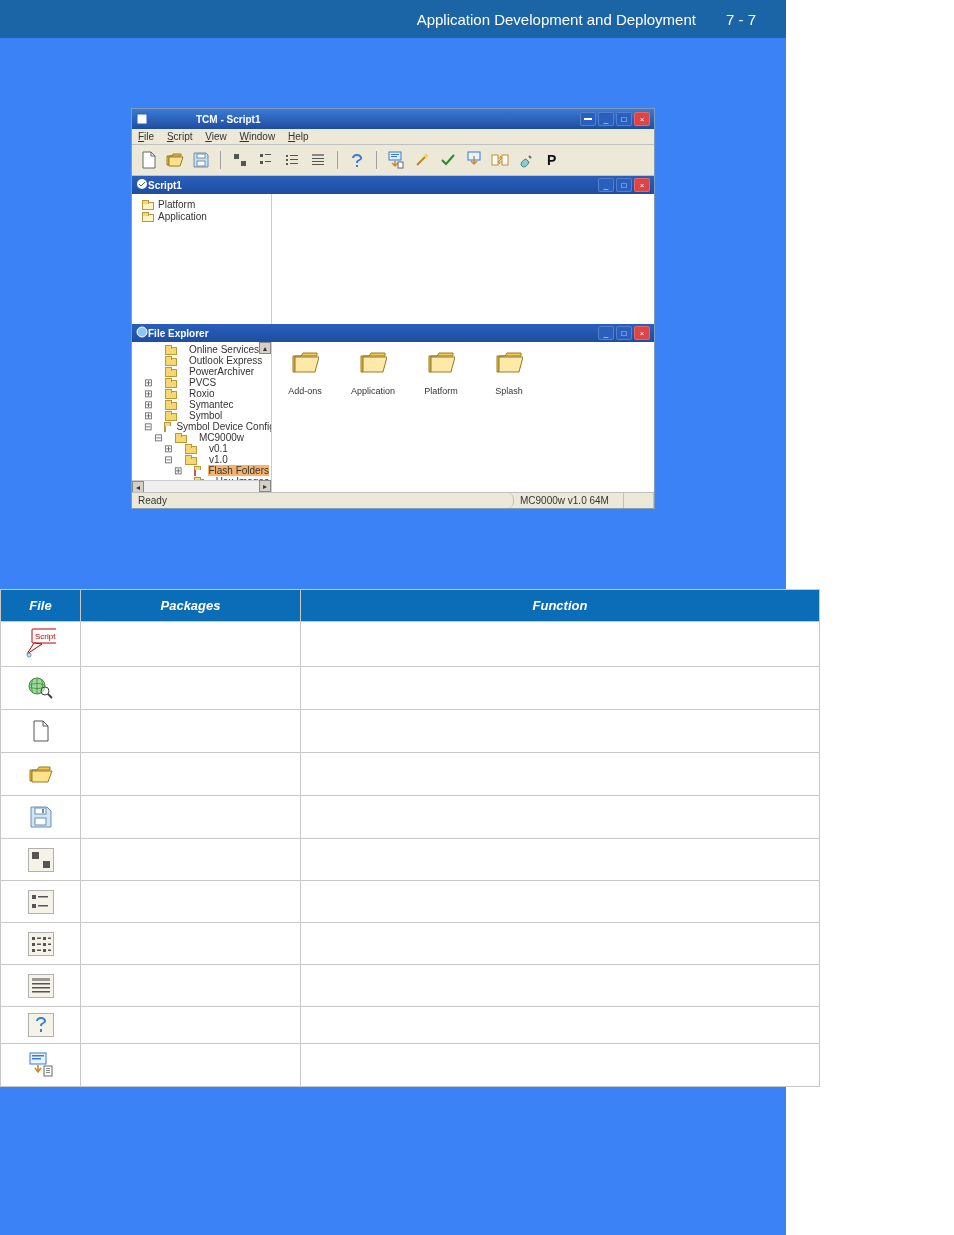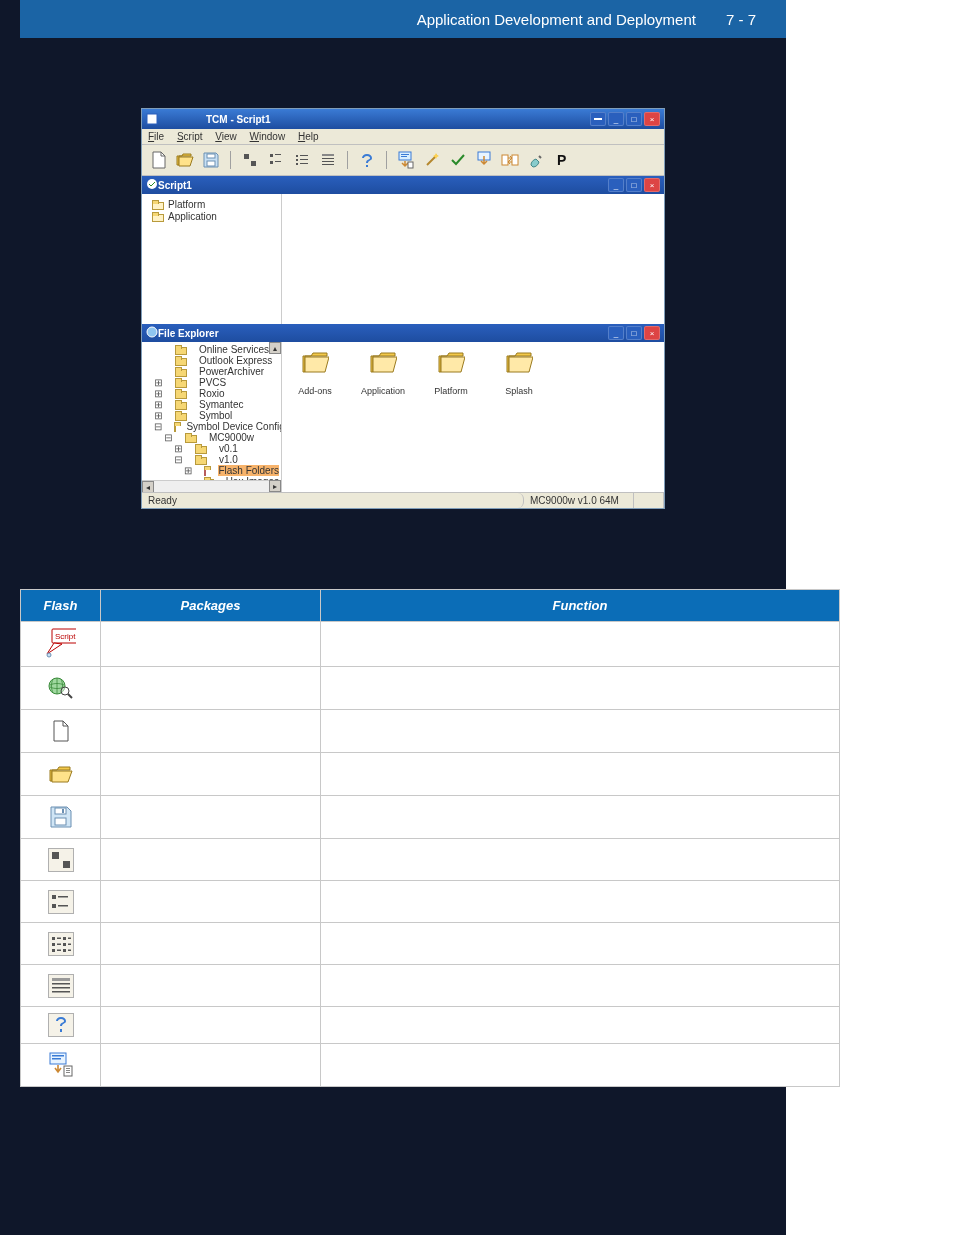--- a/index.html
+++ b/index.html
@@ -7,22 +7,21 @@
     margin: 0;
     font-family: "Segoe UI", Arial, sans-serif;
     background: #fff;
     color: #333;
     font-size: 11px;
   }
   .page {
     width: 786px;
     height: 1235px;
     position: relative;
-    background: #0f172a;
-    padding-left: 20px;
+    background: #3b82f6;
   }
   .header-band {
     background: #1b64a5;
     color: #fff;
     height: 38px;
     display: flex;
     align-items: center;
     justify-content: flex-end;
     padding: 0 30px;
     font-size: 15px;
@@ -527,21 +526,21 @@
     <div class="statusbar">
       <div class="cell flex">Ready</div>
       <div class="cell" style="width:110px">MC9000w v1.0 64M</div>
       <div class="cell" style="width:30px"></div>
     </div>
   </div>
 
   <table class="comp-table">
     <thead>
       <tr>
-        <th class="icon-col">Flash</th>
+        <th class="icon-col">File</th>
         <th class="comp-col">Packages</th>
         <th>Function</th>
       </tr>
     </thead>
     <tbody>
 
       <tr>
         <td class="icon-cell">
           <span class="ico-wrap">
             <svg width="38" height="30">

